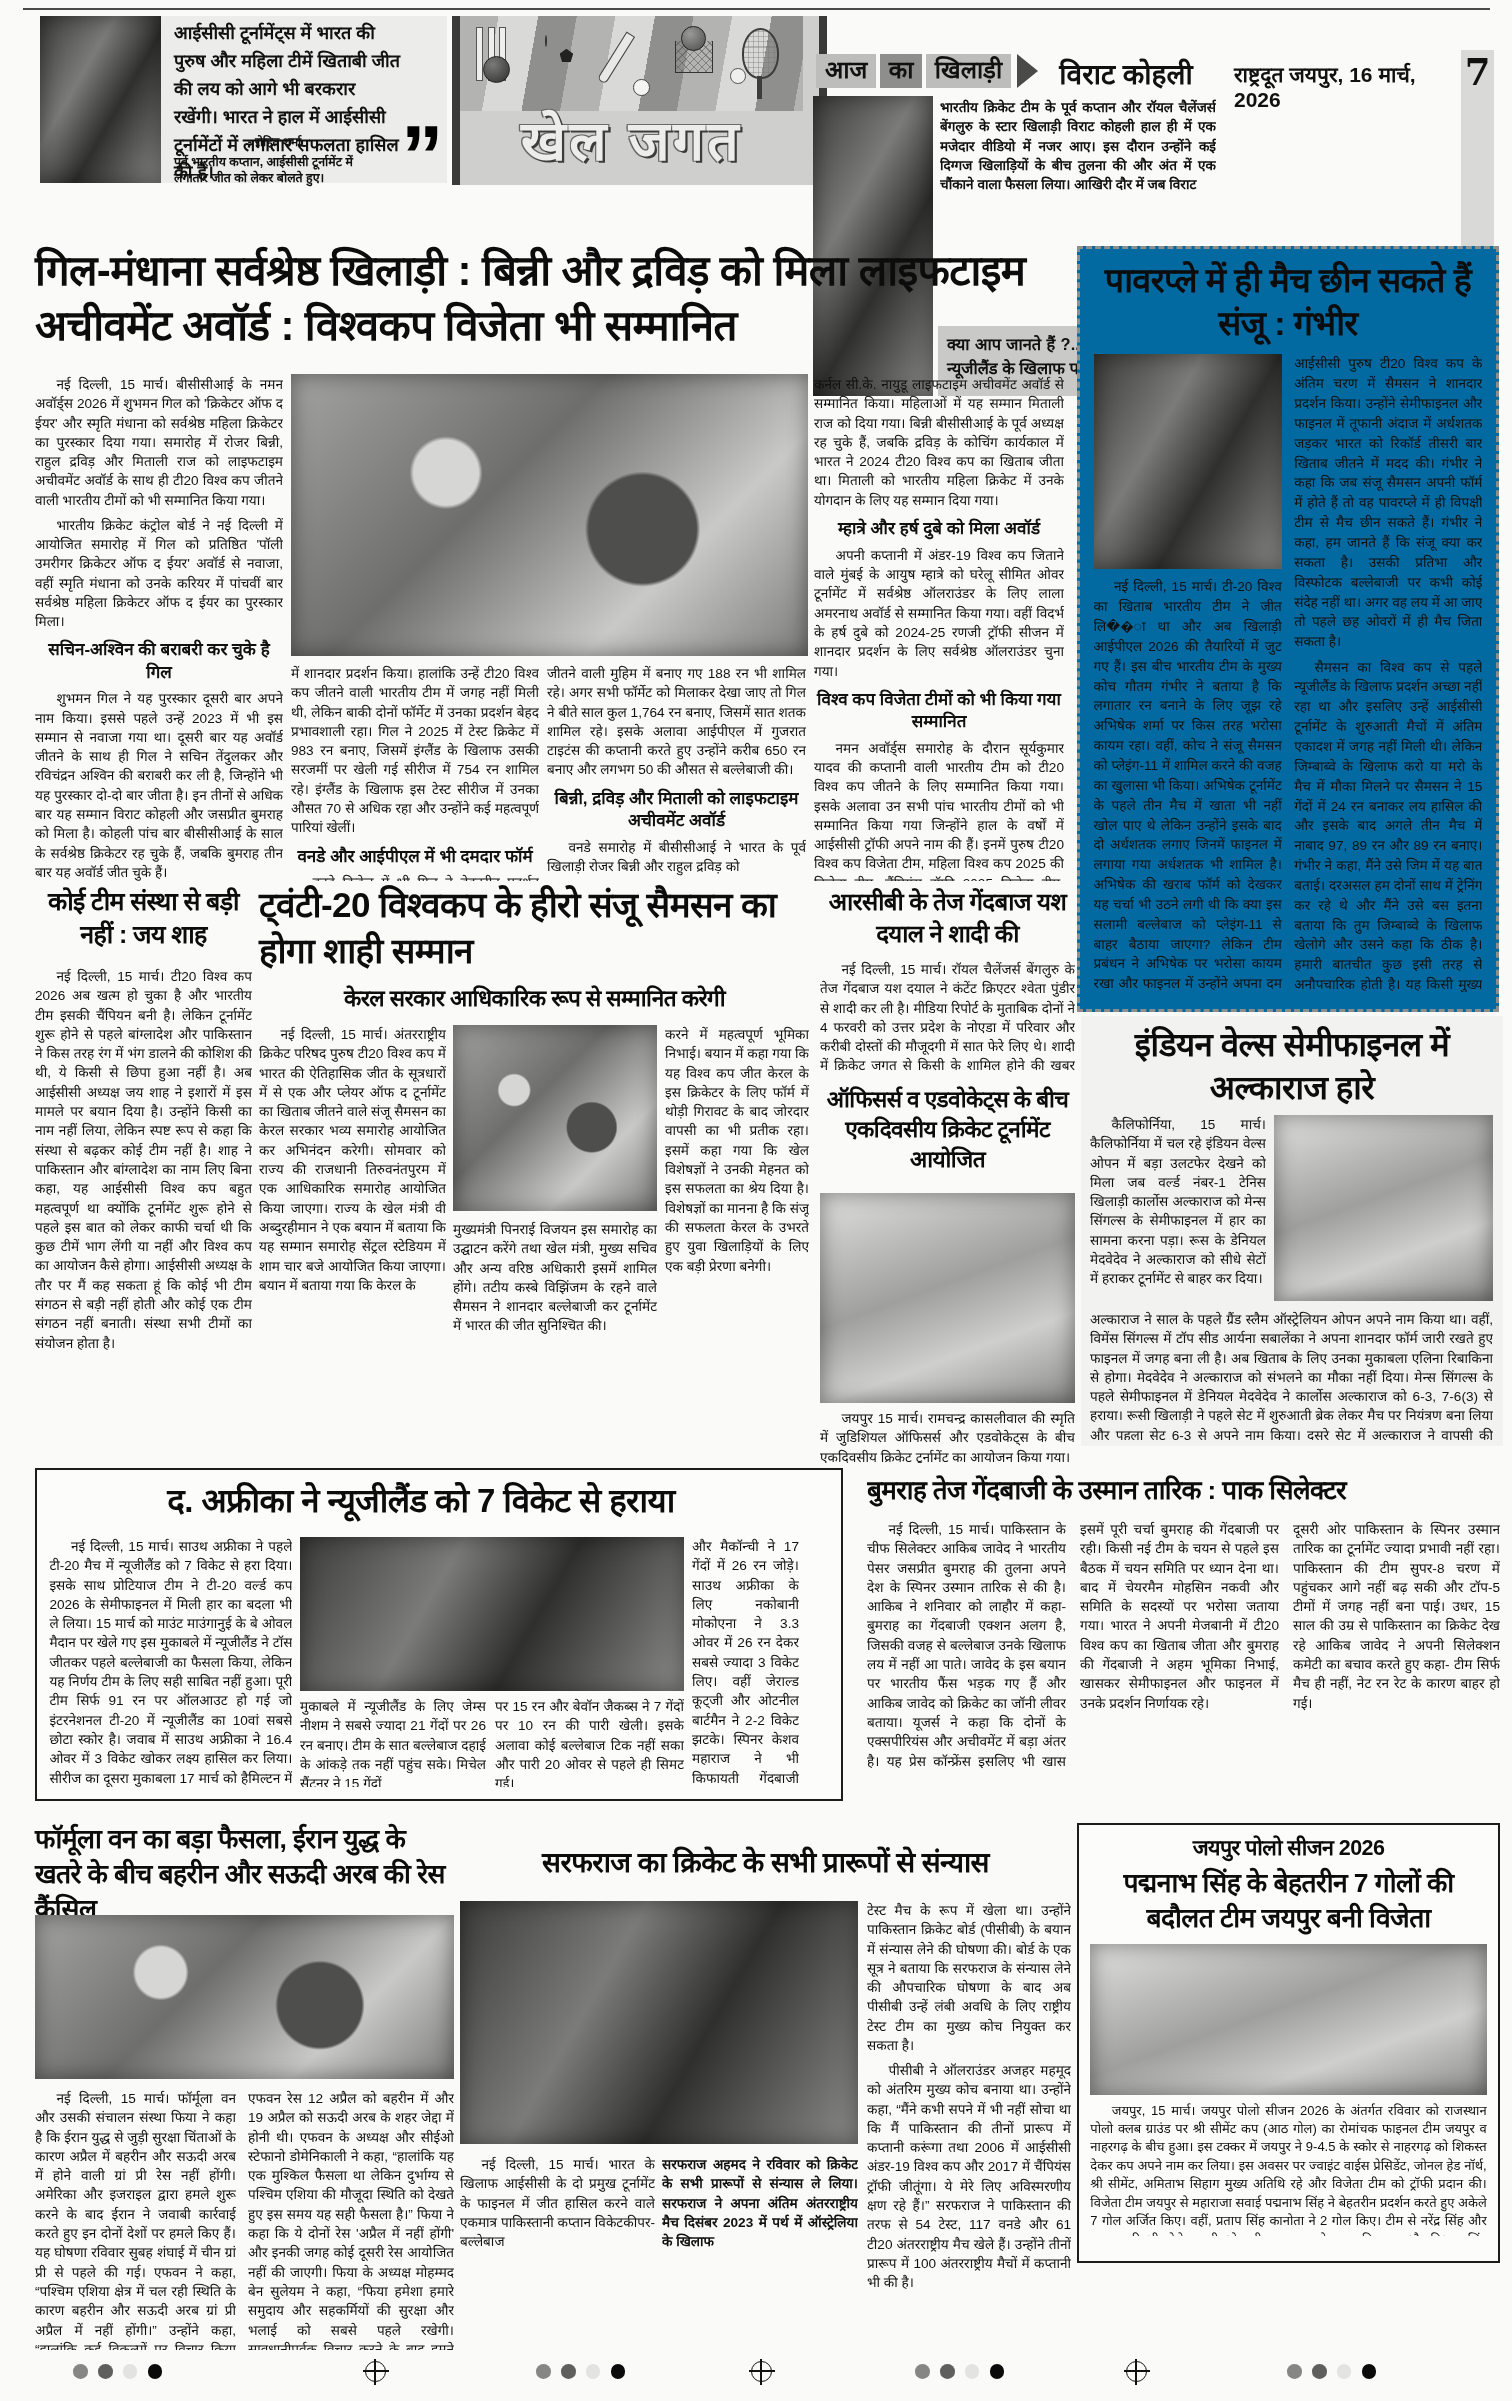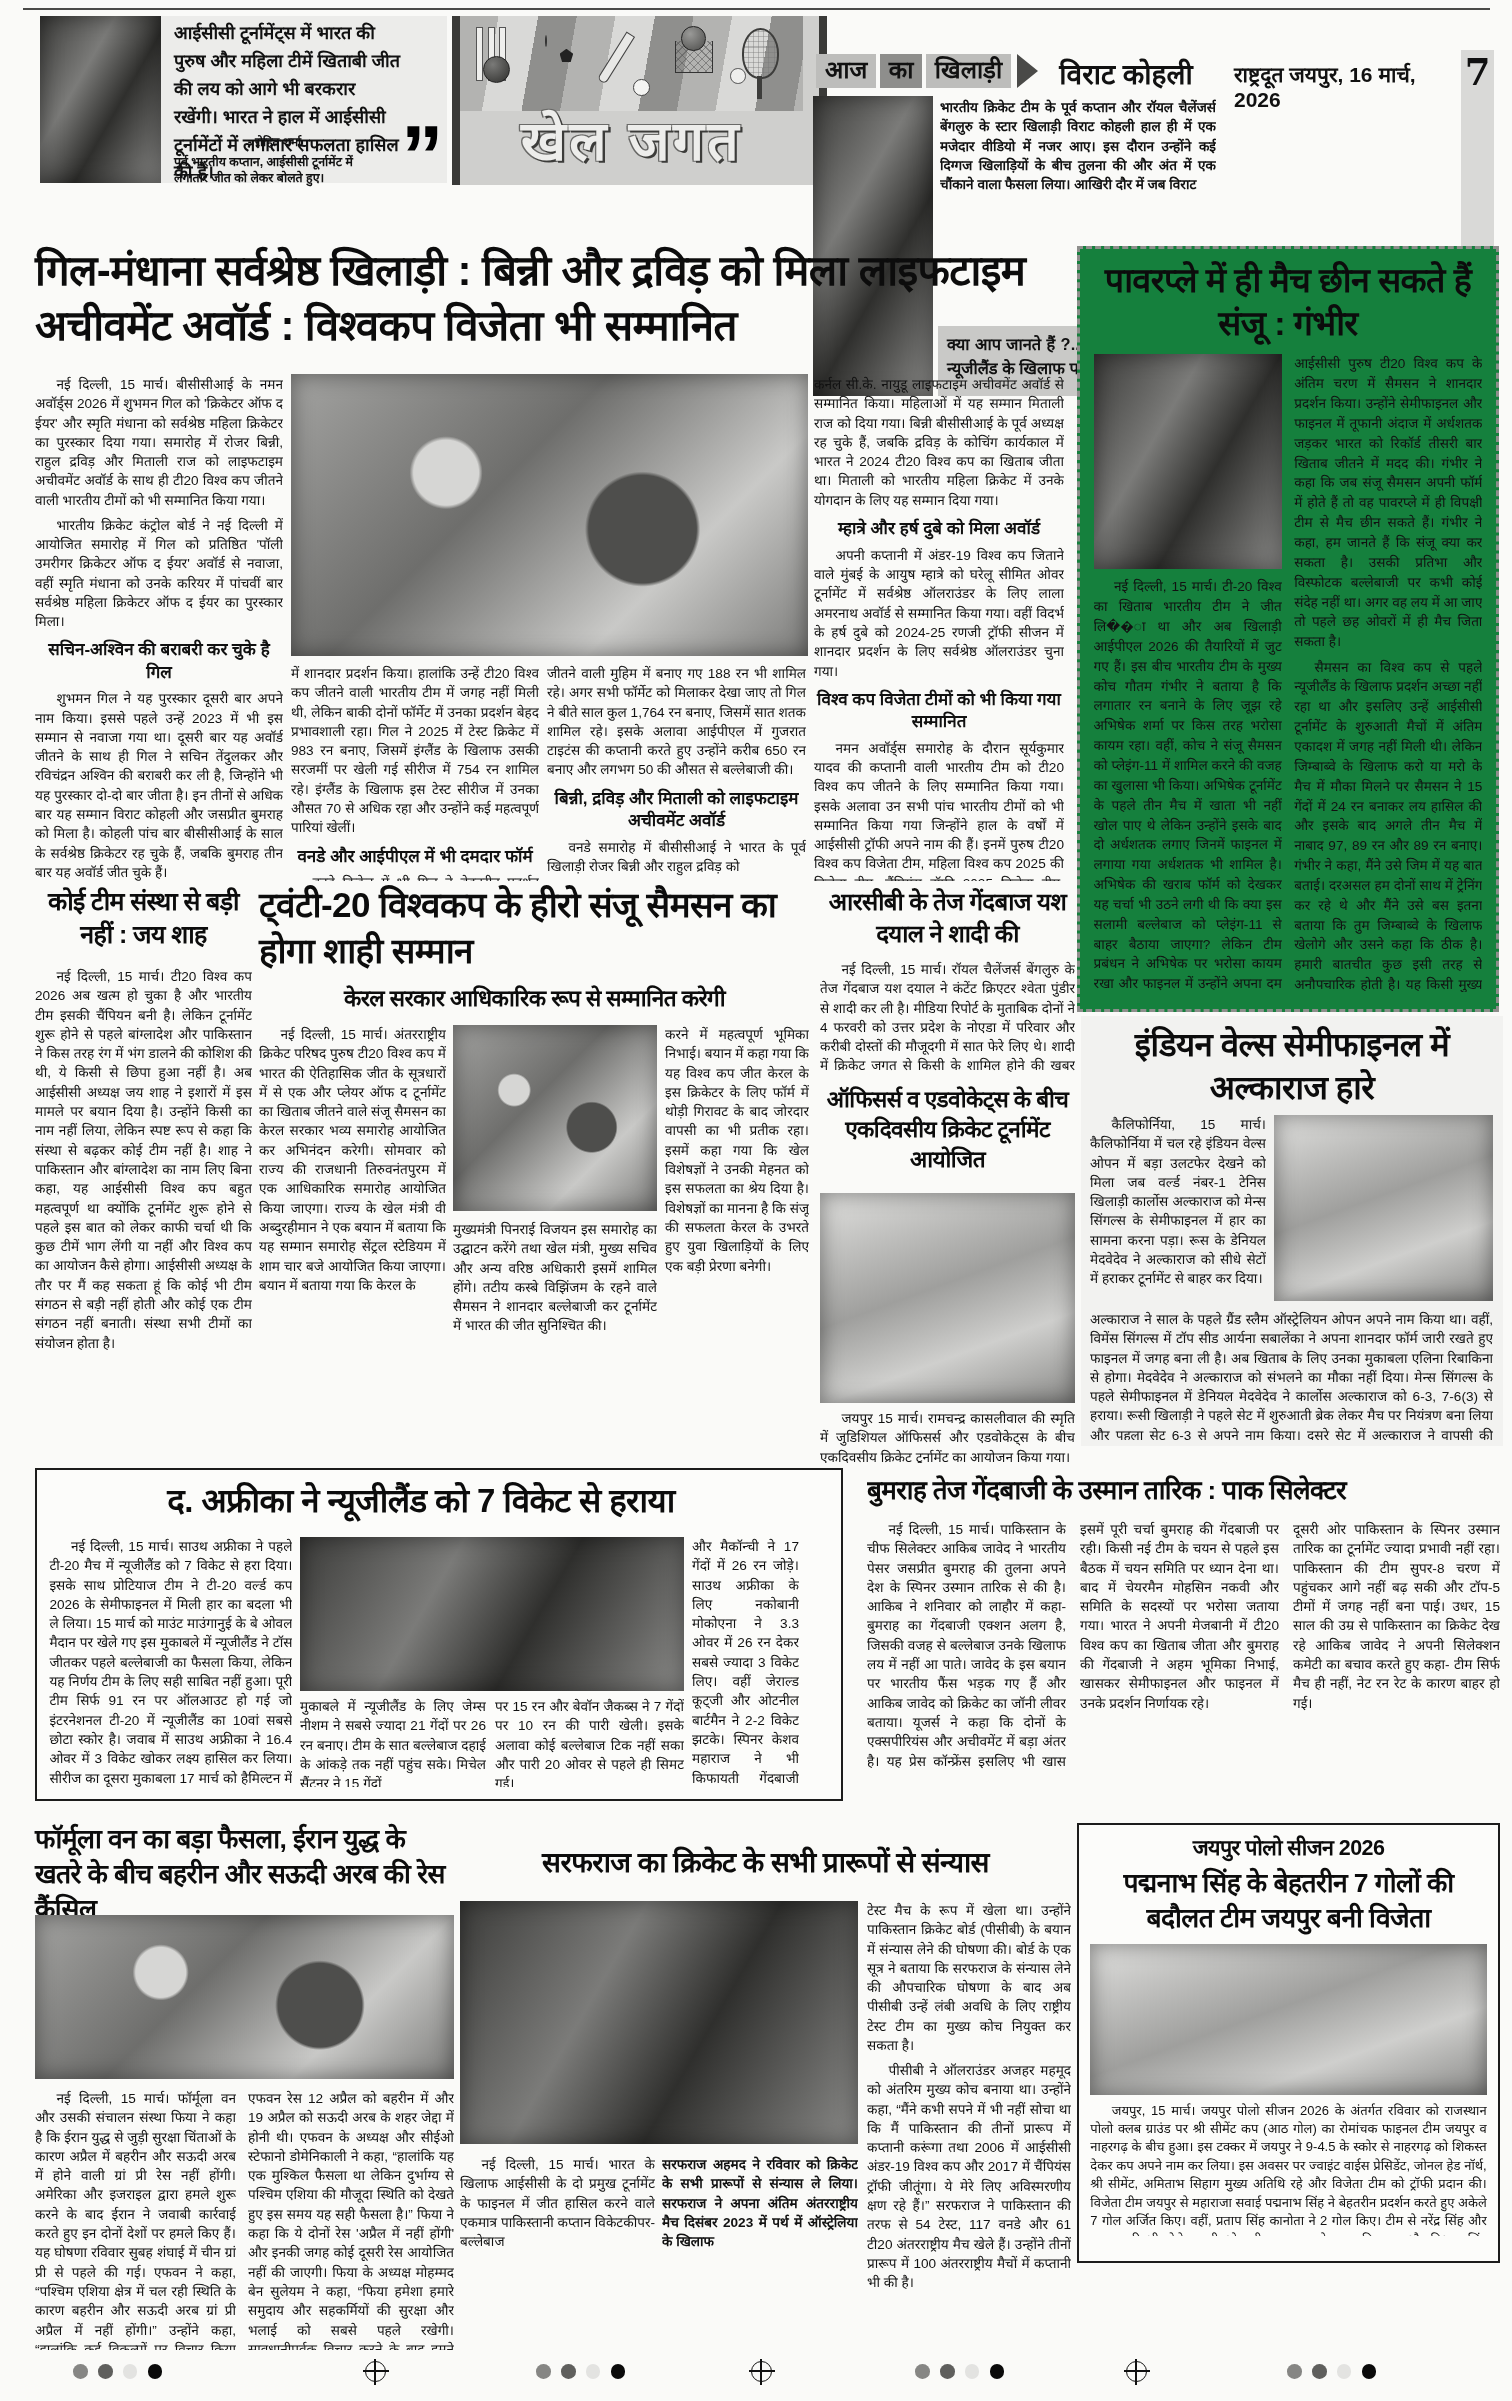--- a/index.html
+++ b/index.html
@@ -51,21 +51,21 @@
   .kw{font-size:24px;font-weight:900;padding:1.1px 9px;background:#bdbdbb;color:#111;margin-right:3.4px;line-height:1.25;}
   .kw.mid{background:#8e8e8c;}
   .karrow{width:0;height:0;border-top:17px solid transparent;border-bottom:17px solid transparent;border-left:21.5px solid #4a4a48;margin-left:2.3px;}
   .player-name{position:absolute;left:1033px;top:54px;width:186px;font-size:28px;font-weight:900;text-align:center;}
   .dateline{position:absolute;left:1234px;top:60px;width:220px;font-size:21px;font-weight:800;}
   .pageno{position:absolute;left:1461px;top:50px;width:33px;height:196px;background:#d9d9d7;text-align:center;}
   .pageno span{font-family:"DejaVu Serif","Liberation Serif",serif;font-size:37px;font-weight:700;}
   .didyouknow{position:absolute;left:938px;top:326px;width:560px;height:70px;background:#c9c9c7;
      font-size:16.4px;font-weight:800;line-height:1.45;padding:6.8px 9px;box-sizing:border-box;text-align:justify;}
   
-  .gbox{position:absolute;left:1077px;top:246px;width:422px;height:766px;border:3.4px dashed #8e8e8c;background:#15803d;box-sizing:border-box;padding:10.2px 13.6px;}
+  .gbox{position:absolute;left:1077px;top:246px;width:422px;height:766px;border:3.4px dashed #8e8e8c;background:#0369a1;box-sizing:border-box;padding:10.2px 13.6px;}
   .gbox .headline{position:static;font-size:34px;text-align:center;line-height:1.25;}
   .ggrid{display:grid;grid-template-columns:1fr 1fr;gap:12.4px;margin-top:10.2px;height:638px;overflow:hidden;}
   .gcell{overflow:hidden;font-size:13.6px;line-height:1.46;text-align:justify;}
   .gcell p{margin:0 0 5.6px;text-indent:20.3px;}
   .gphoto{position:relative;width:100%;height:215px;margin-bottom:8px;}
   
   .dotg{position:absolute;top:2364px;display:flex;gap:10.2px;}
   .dotg i{width:14.7px;height:14.7px;border-radius:50%;display:block;}
   .d1{background:#868684;} .d2{background:#5f5f5d;} .d3{background:#e3e3e1;} .d4{background:#0a0a0a;}
   .reg{position:absolute;top:2361px;width:19px;height:19px;border:1.7px solid #111;border-radius:50%;}

